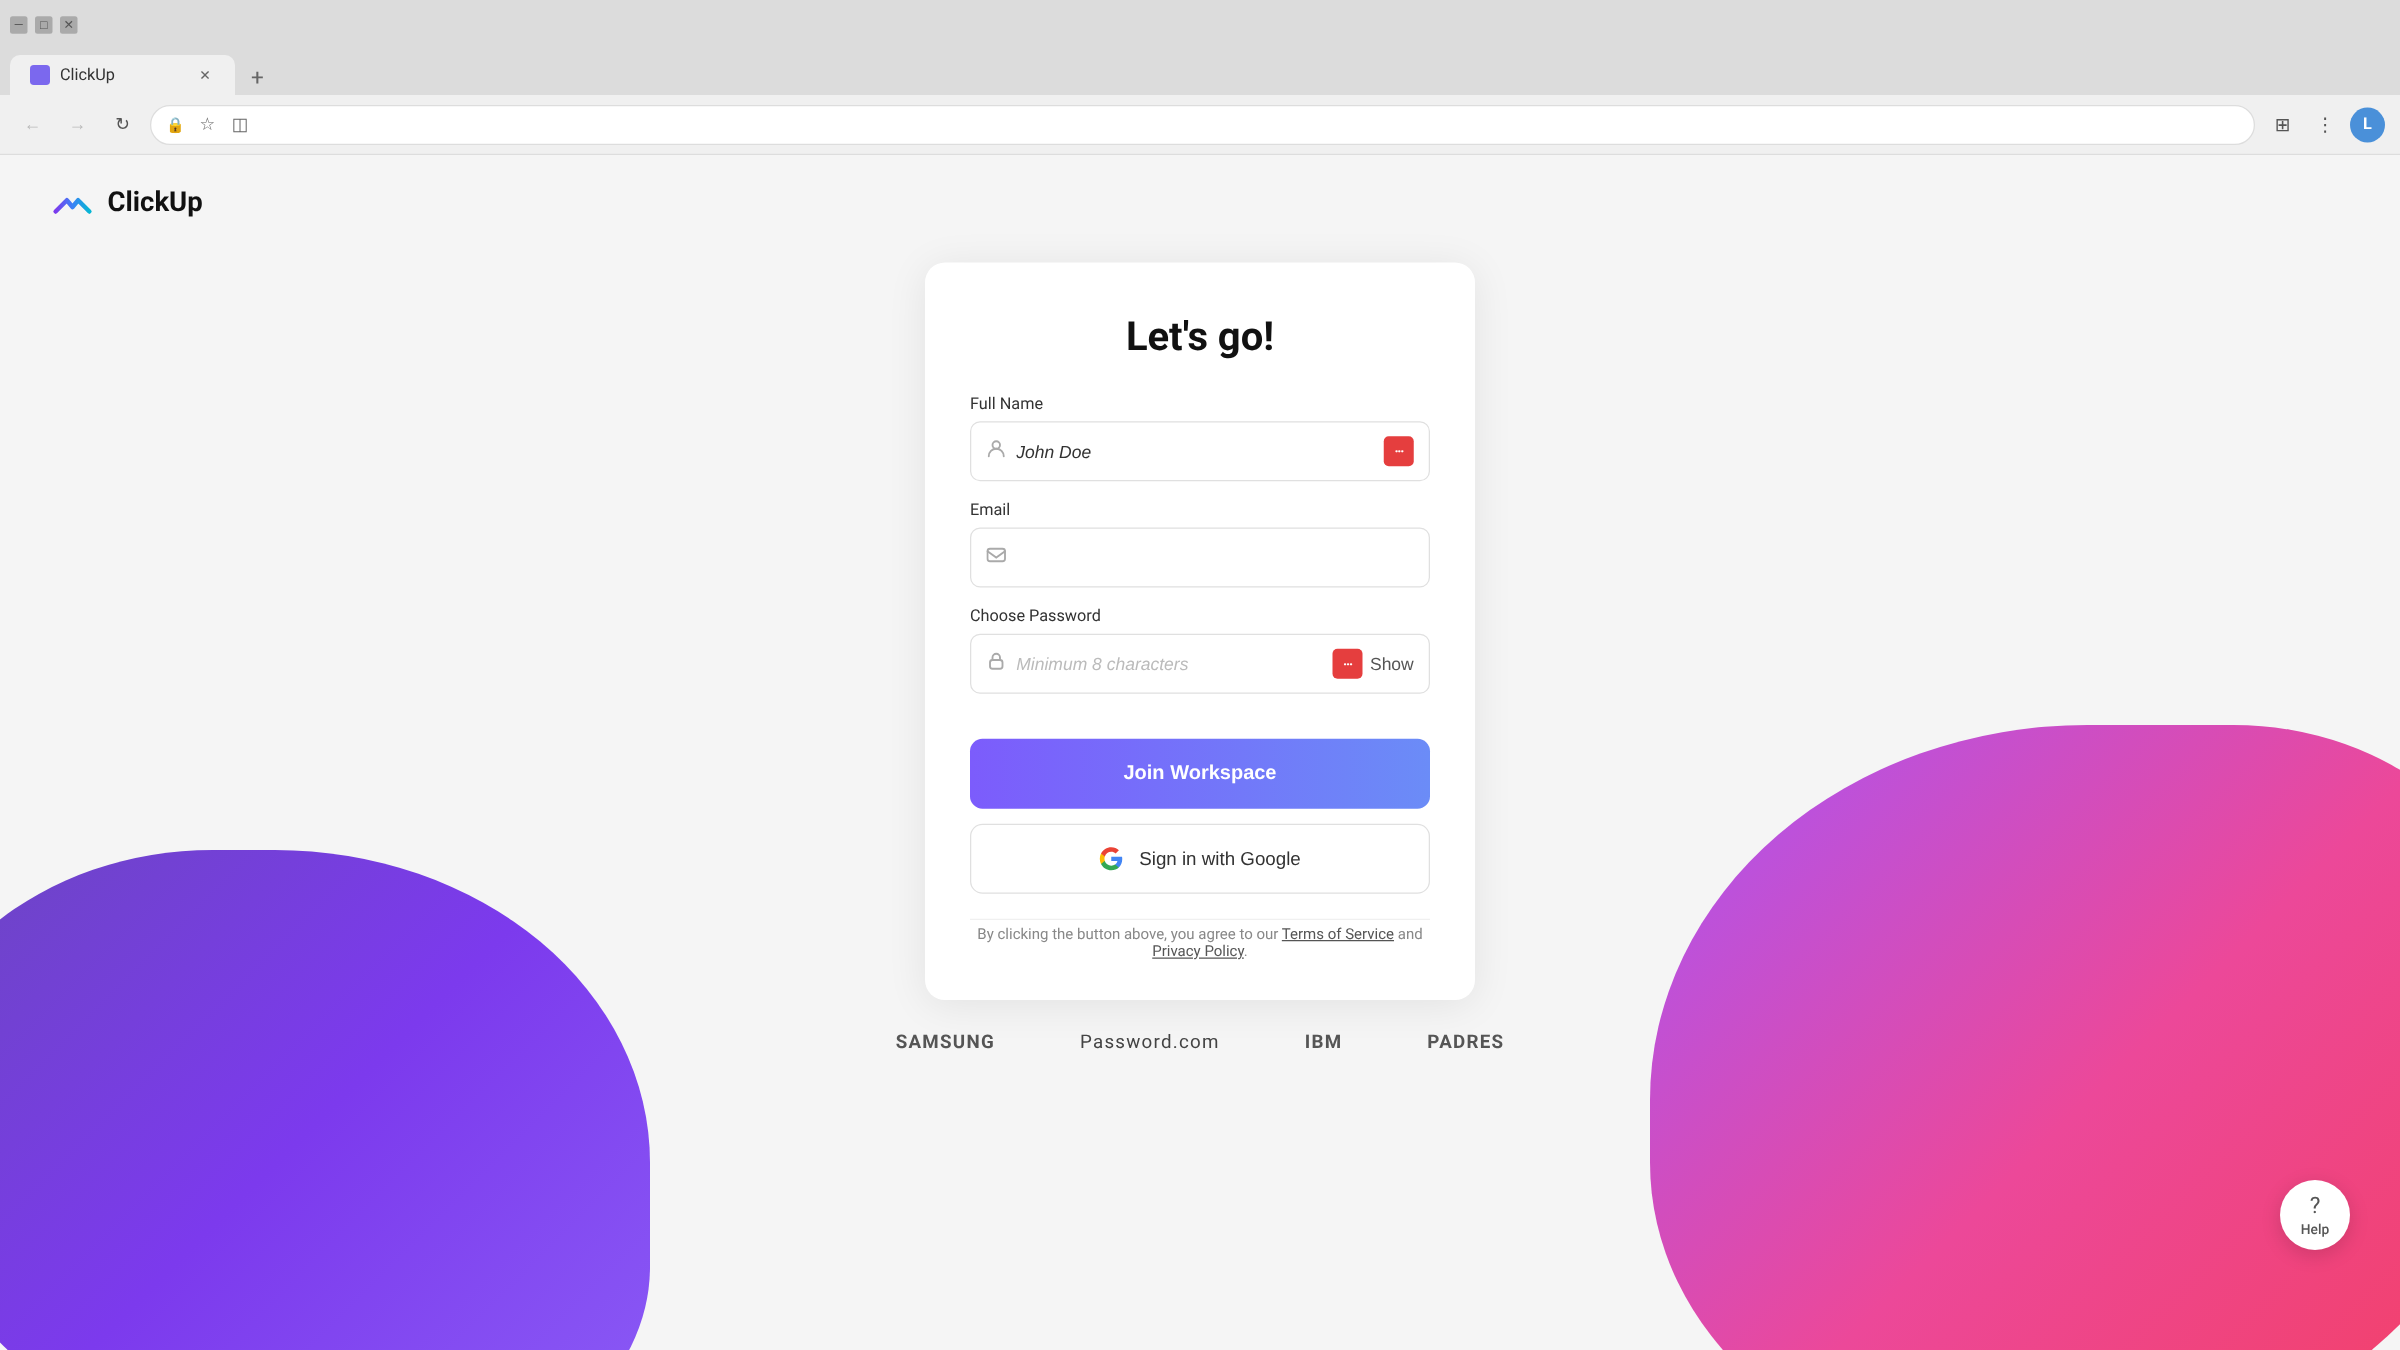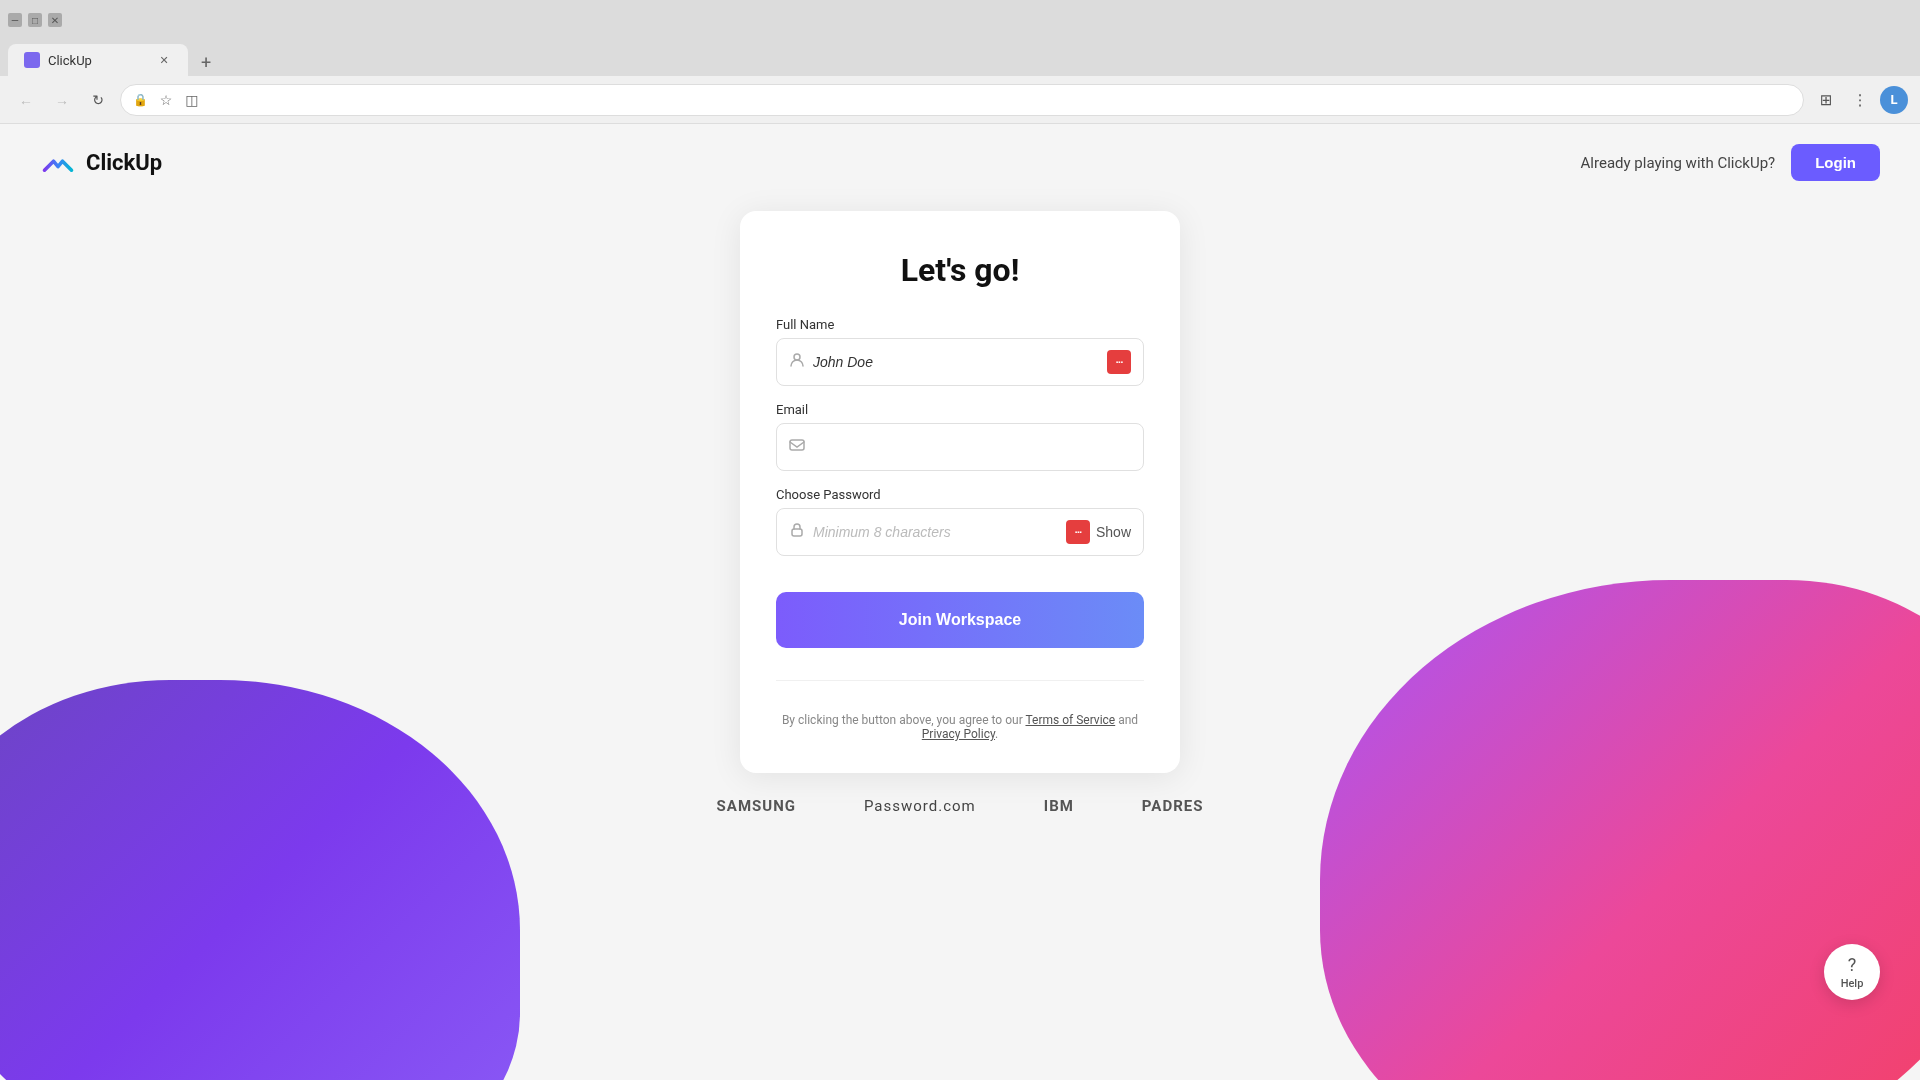--- a/index.html
+++ b/index.html
@@ -417,21 +417,21 @@
     .google-icon {
       width: 20px;
       height: 20px;
     }
 
     .terms-text {
       text-align: center;
       font-size: 12px;
       color: #888;
       margin-top: 20px;
-      padding-top: 32px;
+      padding-top: 4px;
       border-top: 1px solid #f0f0f0;
     }
 
     .terms-link {
       color: #555;
       text-decoration: underline;
       cursor: pointer;
     }
 
     
@@ -540,24 +540,20 @@
         <path d="M5 28L15 18L20 24L25 18L35 28" stroke="url(#grad1)" stroke-width="4" stroke-linecap="round" stroke-linejoin="round" fill="none"></path>
         <defs>
           <linearGradient id="grad1" x1="5" y1="28" x2="35" y2="28" gradientUnits="userSpaceOnUse">
             <stop offset="0%" stop-color="#7c3aed"></stop>
             <stop offset="50%" stop-color="#3b82f6"></stop>
             <stop offset="100%" stop-color="#06b6d4"></stop>
           </linearGradient>
         </defs>
       </svg>
       <span class="logo-text">ClickUp</span>
-    </div>
-    <div class="nav-right">
-      <span class="already-playing">Already playing with ClickUp?</span>
-      <button class="login-btn">Login</button>
     </div>
   </nav>
 
   <div class="form-card">
     <h1 class="form-title">Let's go!</h1>
 
     
     <div class="form-group">
       <label class="form-label">Full Name</label>
       <div class="form-input-wrapper">
@@ -603,20 +599,29 @@
           <span style="font-size:11px;font-weight:700;letter-spacing:-1px;">···</span>
         </div>
         <button class="show-btn">Show</button>
       </div>
     </div>
 
     
     <button class="join-btn">Join Workspace</button>
 
     
+    <button class="google-btn">
+      <svg class="google-icon" viewBox="0 0 24 24">
+        <path d="M22.56 12.25c0-.78-.07-1.53-.2-2.25H12v4.26h5.92c-.26 1.37-1.04 2.53-2.21 3.31v2.77h3.57c2.08-1.92 3.28-4.74 3.28-8.09z" fill="#4285F4"></path>
+        <path d="M12 23c2.97 0 5.46-.98 7.28-2.66l-3.57-2.77c-.98.66-2.23 1.06-3.71 1.06-2.86 0-5.29-1.93-6.16-4.53H2.18v2.84C3.99 20.53 7.7 23 12 23z" fill="#34A853"></path>
+        <path d="M5.84 14.09c-.22-.66-.35-1.36-.35-2.09s.13-1.43.35-2.09V7.07H2.18C1.43 8.55 1 10.22 1 12s.43 3.45 1.18 4.93l2.85-2.22.81-.62z" fill="#FBBC05"></path>
+        <path d="M12 5.38c1.62 0 3.06.56 4.21 1.64l3.15-3.15C17.45 2.09 14.97 1 12 1 7.7 1 3.99 3.47 2.18 7.07l3.66 2.84c.87-2.6 3.3-4.53 6.16-4.53z" fill="#EA4335"></path>
+      </svg>
+      <span>Sign in with Google</span>
+    </button>
 
     
     <p class="terms-text">
       <span>By clicking the button above, you agree to our</span>
       <a class="terms-link">Terms of Service</a>
       <span>and</span>
       <a class="terms-link">Privacy Policy</a><span>.</span>
     </p>
   </div>
 

